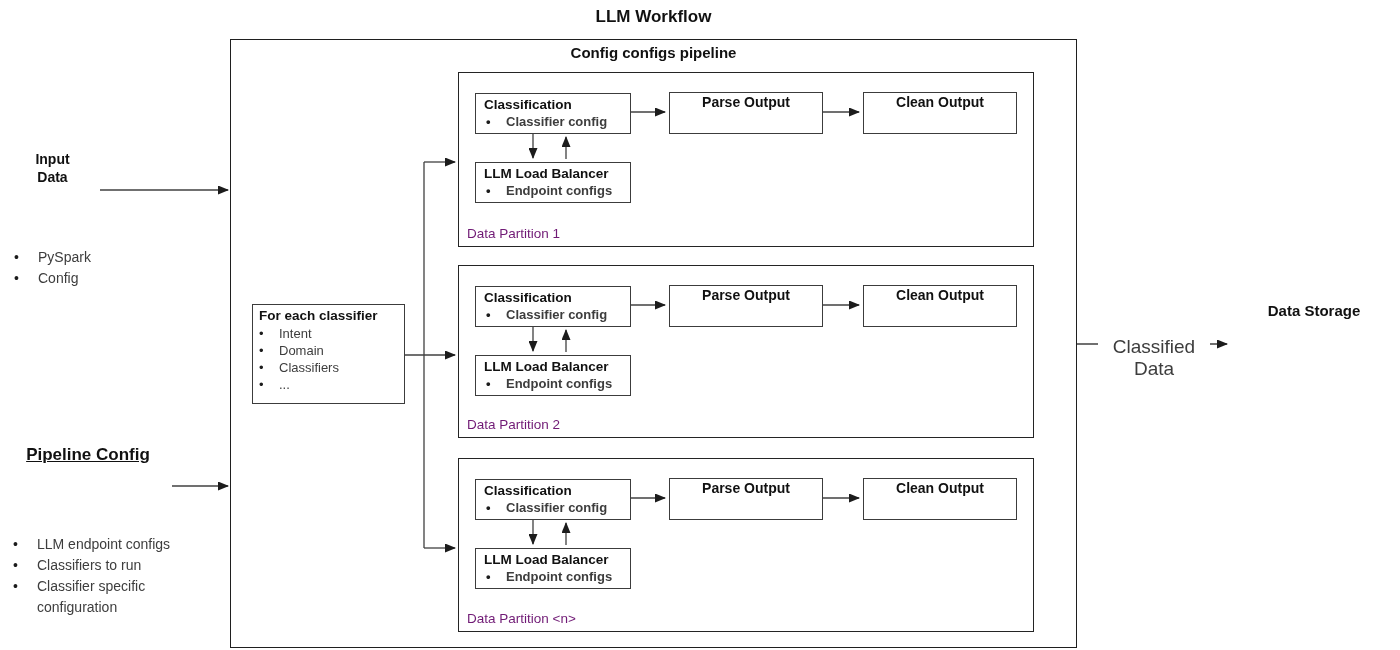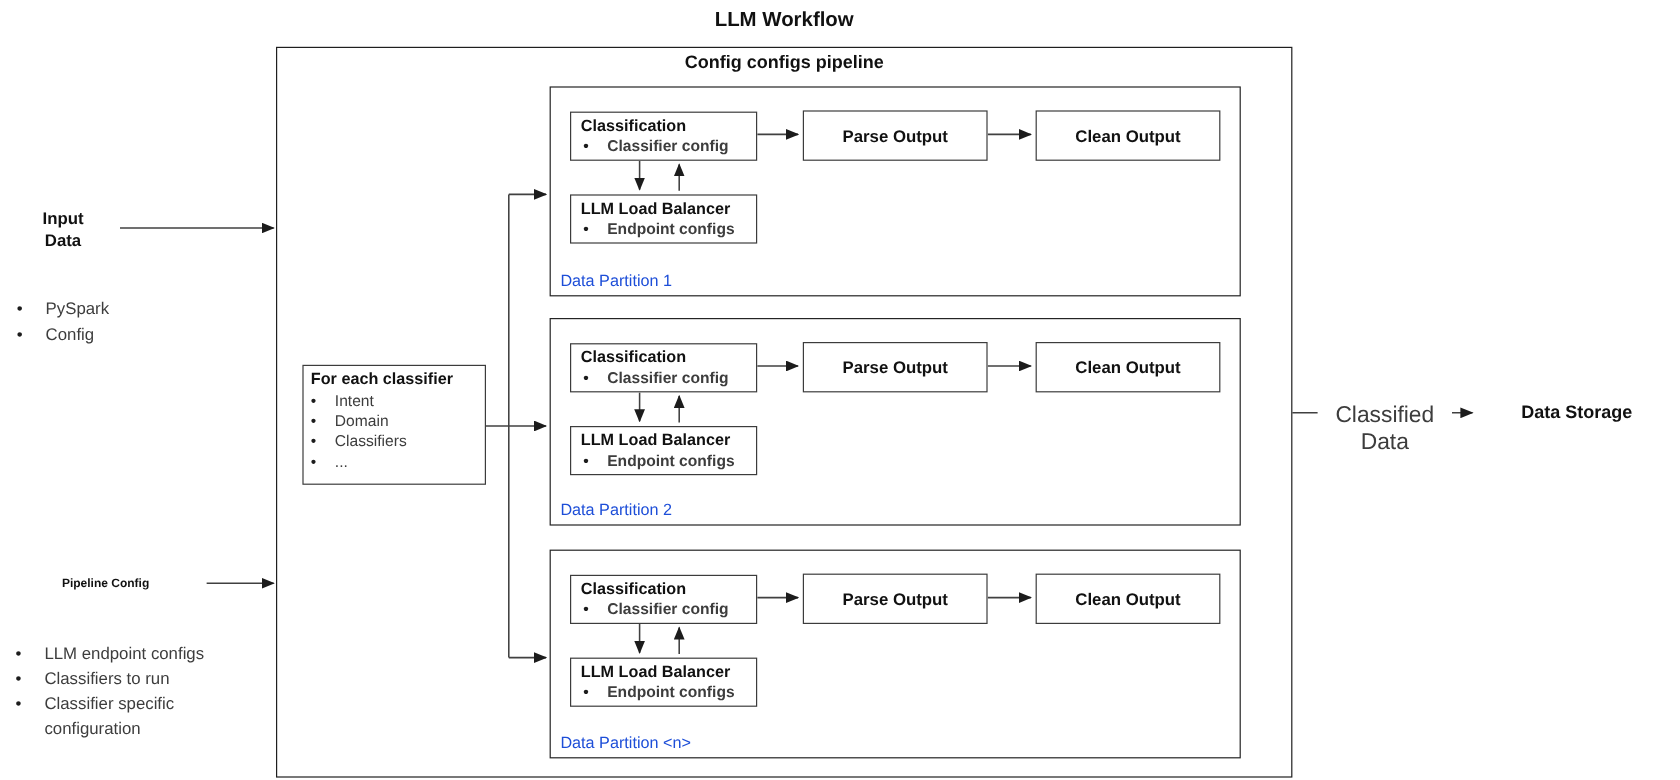--- a/index.html
+++ b/index.html
@@ -13,24 +13,24 @@
     font-size:17px;font-weight:bold;color:#111;z-index:2;
   }
   .box{position:absolute;background:#ffffff;box-sizing:border-box;z-index:2;}
   .outer{border:1.6px solid #1f1f1f;background:transparent;}
   .outer-label{
     position:absolute;left:0;top:4px;width:100%;text-align:center;
     font-size:15px;font-weight:bold;color:#111;
   }
   .partition{border:1.4px solid #242424;background:transparent;}
   .partition-label{
-    position:absolute;left:8px;bottom:5px;font-size:13.5px;color:#1d4ed8;
+    position:absolute;left:8px;bottom:5px;font-size:13.5px;color:#701a75;
   }
   .inner{border:1.3px solid #3c3c3c;}
-  .center{display:flex;align-items:center;justify-content:center;text-align:center;}
+  .center{display:flex;align-items:flex-start;justify-content:center;text-align:center;}
   .btitle{font-weight:bold;color:#111;font-size:14px;line-height:1.3;}
   .title-sm{font-size:13.5px;font-weight:bold;color:#111;padding:3px 0 0 8px;line-height:16px;}
   .detail .blist{margin:0;font-weight:bold;}
   .blist{list-style:none;margin:0;padding:0;font-size:13px;color:#3d3d3d;}
   .blist li{position:relative;padding-left:30px;line-height:17px;}
   .blist li::before{content:"\2022";position:absolute;left:10px;color:#1c1c1c;}
   .ext-list{position:absolute;z-index:2;font-size:14px;}
   .ext-list li{padding-left:33px;line-height:21px;}
   .ext-list li::before{left:9px;}
   .foreach-list li{padding-left:26px;line-height:17px;font-size:13px;}
@@ -86,21 +86,21 @@
 
   <div class="box center" style="left:5px;top:150px;width:95px;height:82px;padding:0 18px;">
     <span class="btitle">Input Data</span>
   </div>
   <ul class="blist ext-list" style="left:5px;top:247px;width:200px;">
     <li>PySpark</li>
     <li>Config</li>
   </ul>
 
   <div class="box center" style="left:4px;top:444px;width:168px;height:84px;">
-    <span class="btitle" style="font-size:10px;">Pipeline Config</span>
+    <span class="btitle" style="font-size:17px;text-decoration:underline;">Pipeline Config</span>
   </div>
   <ul class="blist ext-list" style="left:4px;top:534px;width:212px;">
     <li>LLM endpoint configs</li>
     <li>Classifiers to run</li>
     <li>Classifier specific configuration</li>
   </ul>
 
   <div class="box inner" style="left:252px;top:304px;width:153px;height:100px;">
     <div class="title-sm" style="padding-left:6px;">For each classifier</div>
     <ul class="blist foreach-list" style="padding-top:1px;">

